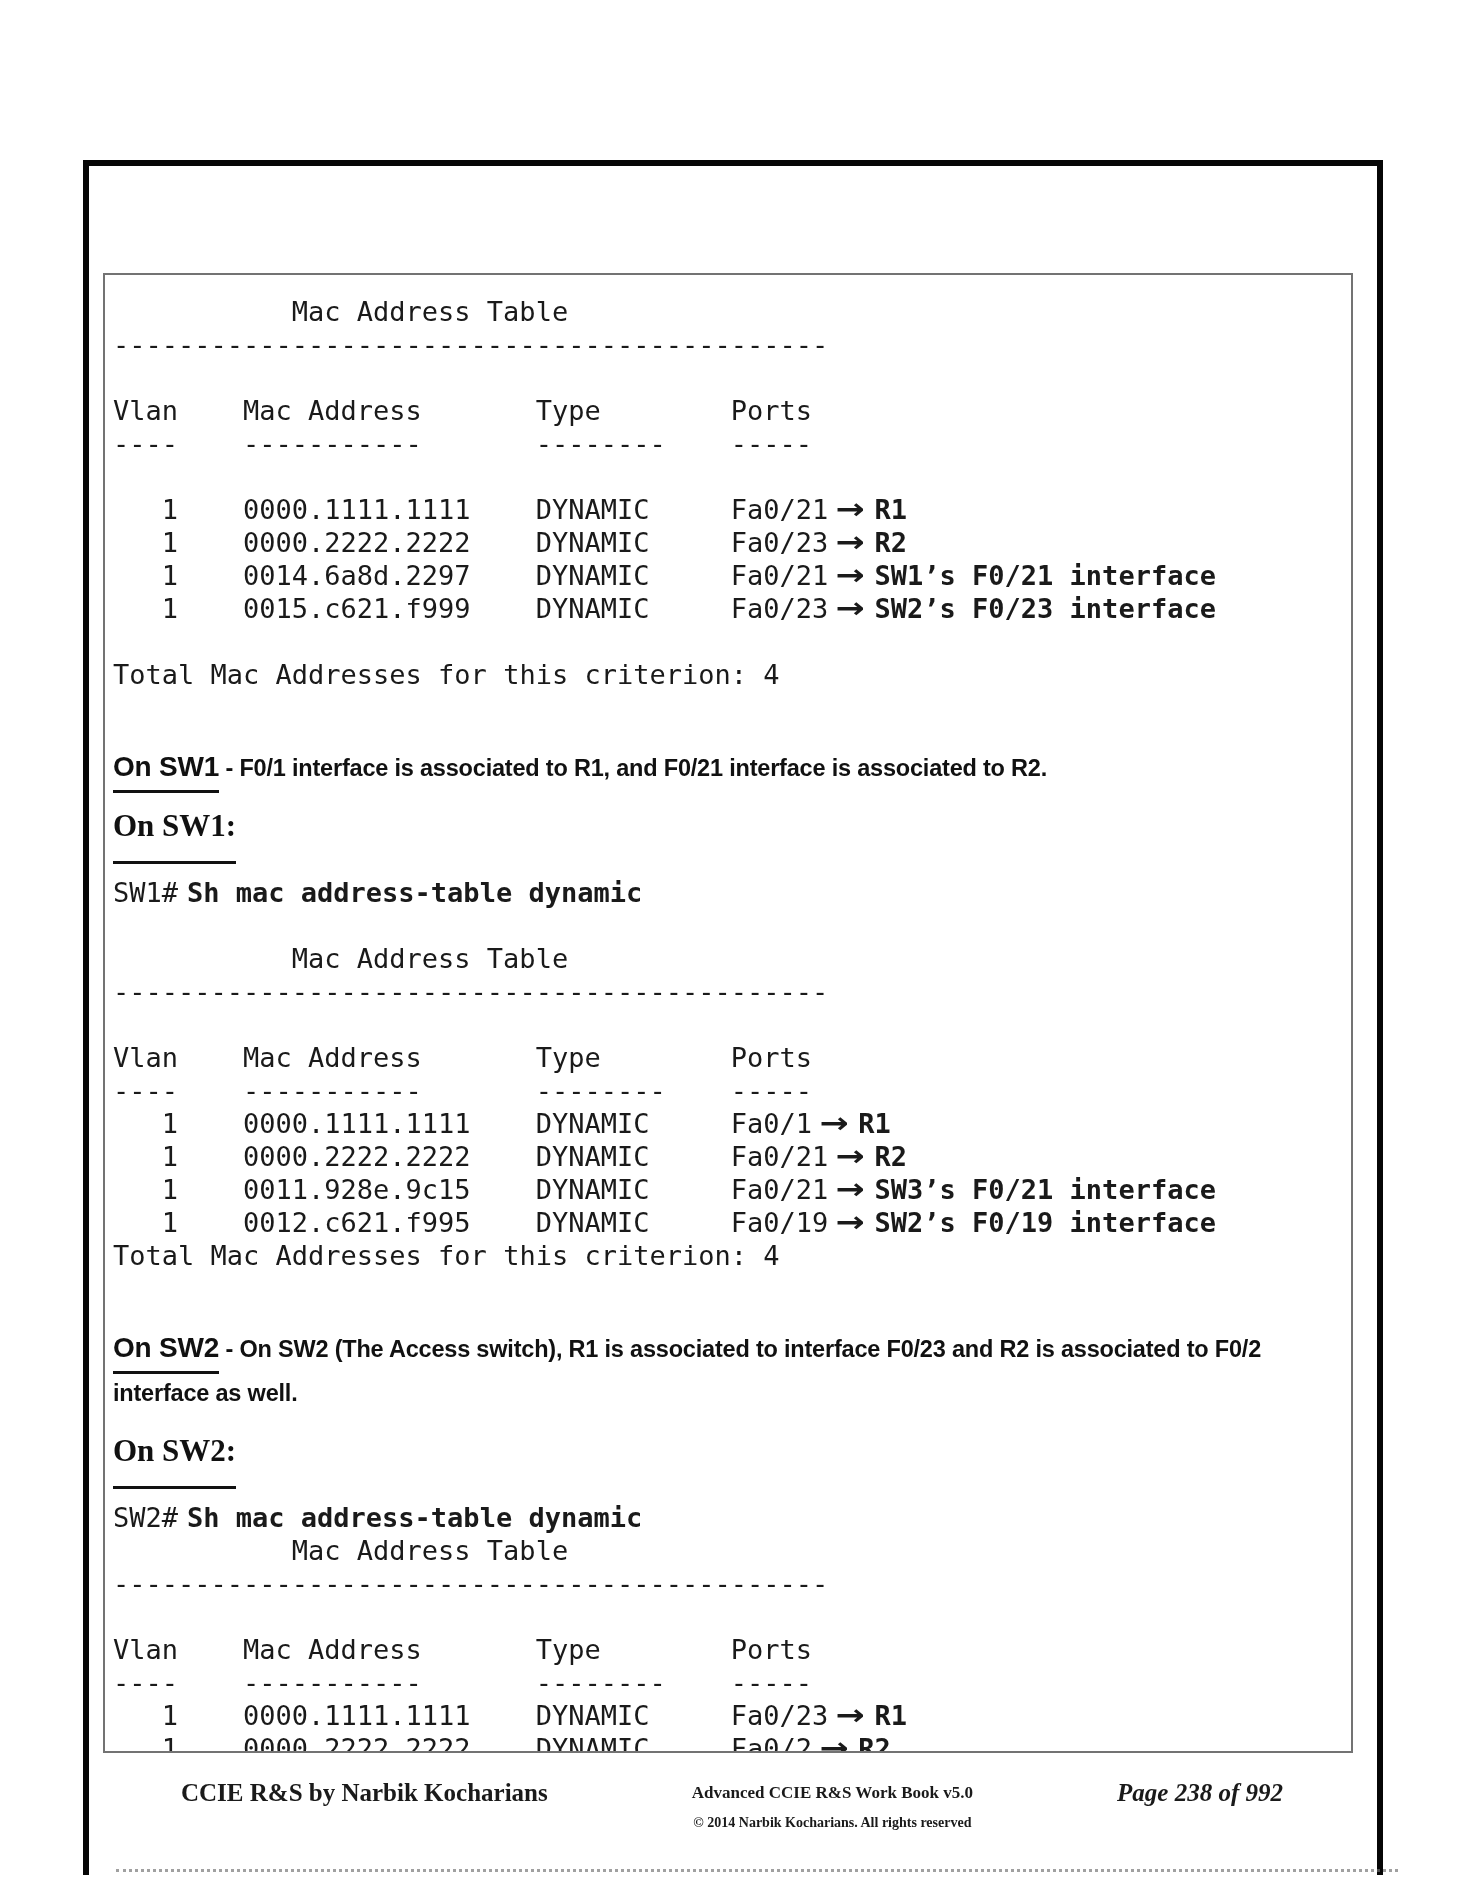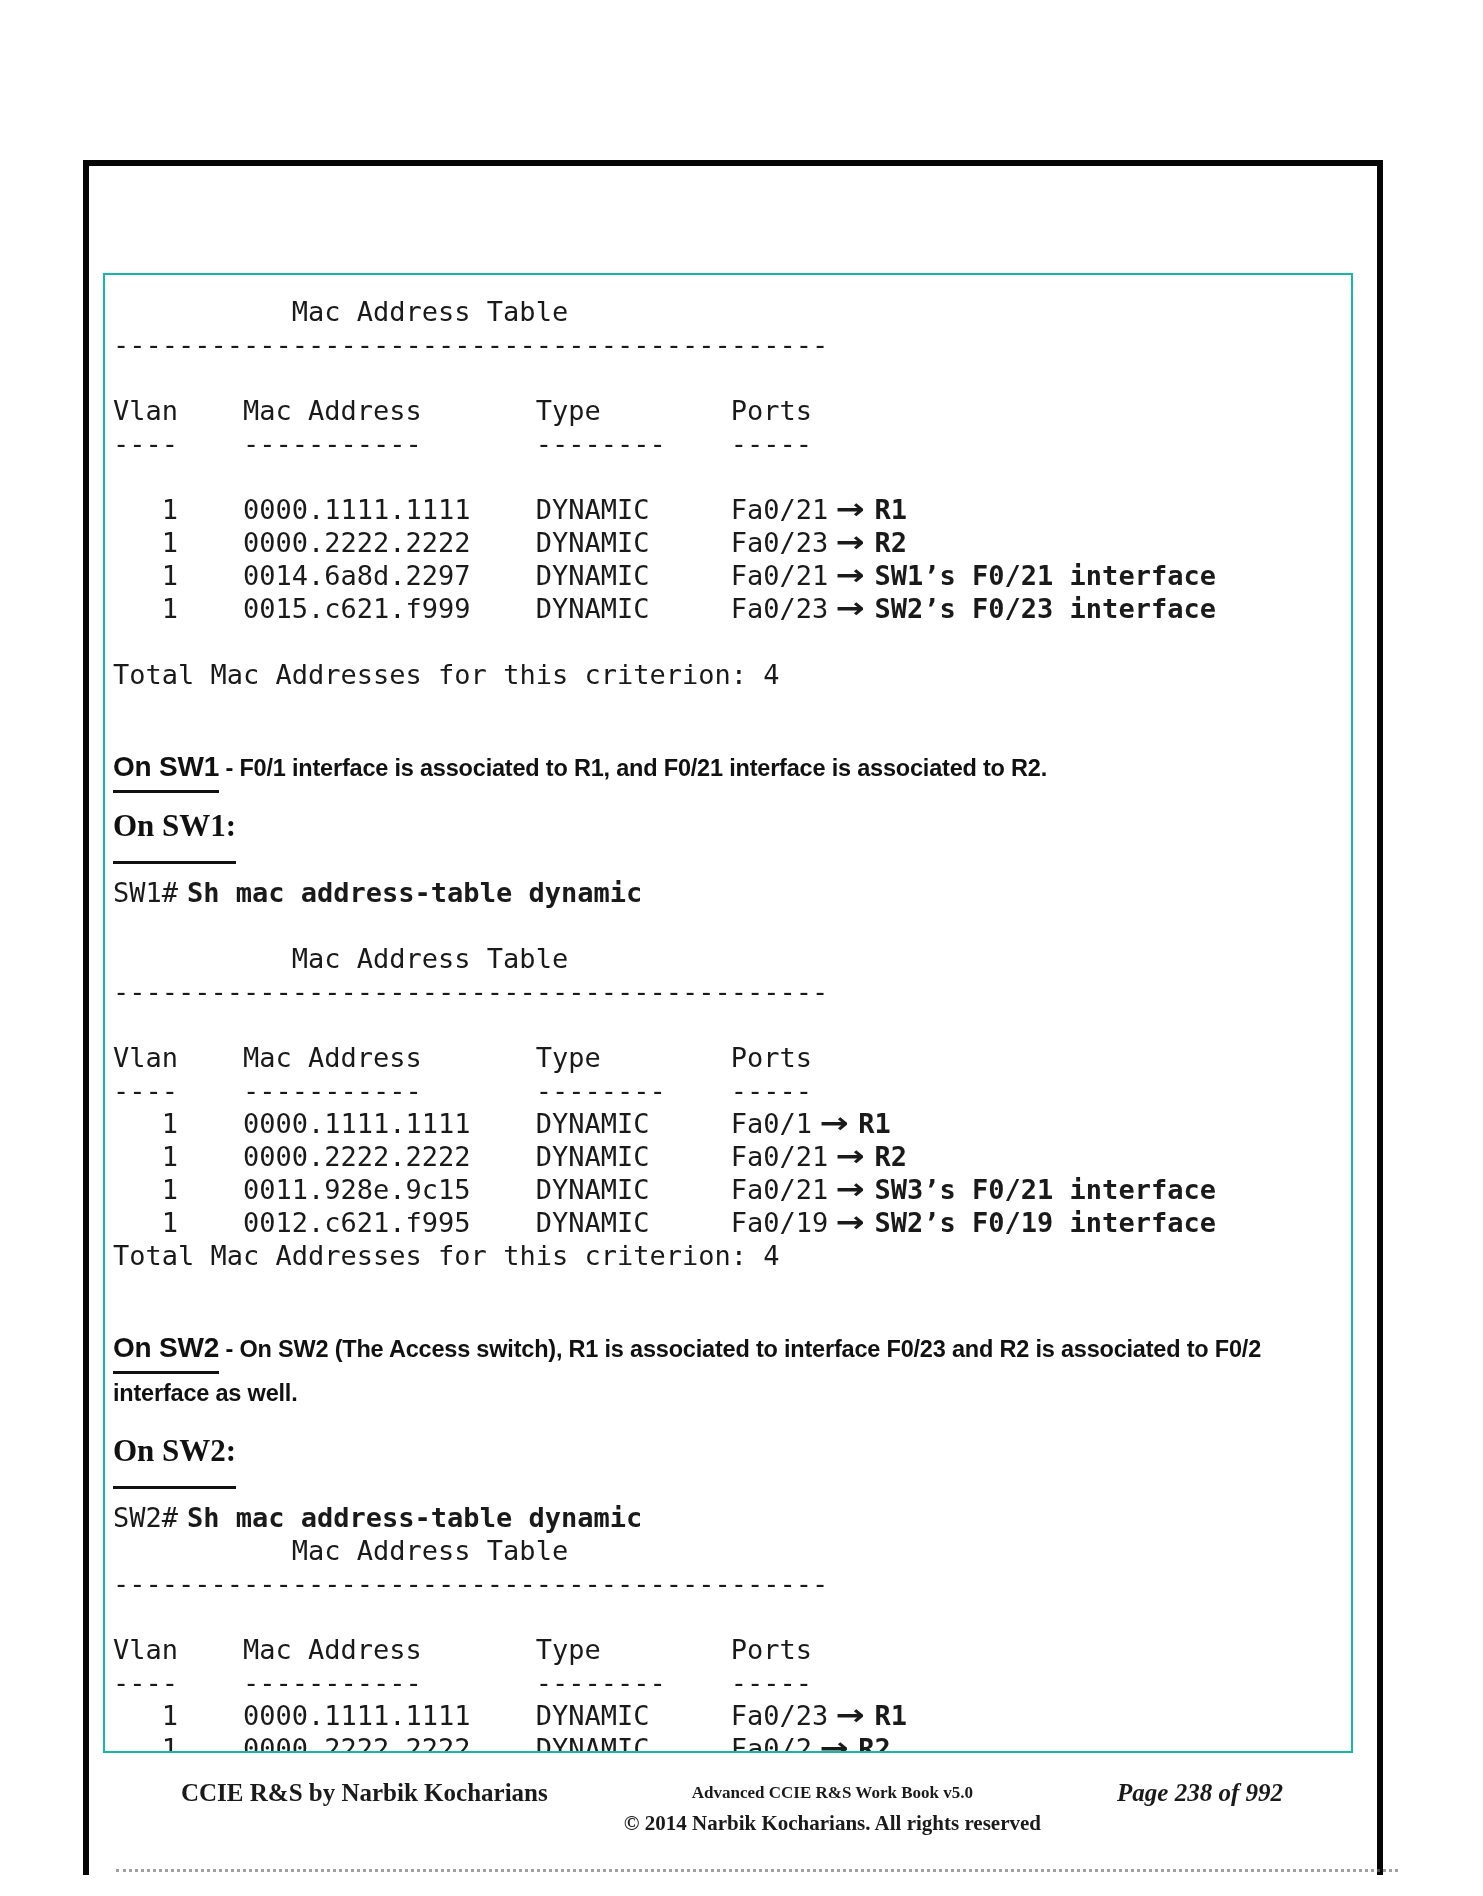--- a/index.html
+++ b/index.html
@@ -19,21 +19,21 @@
     border-bottom:none;
   }
   .scan-noise-line{
     position:absolute;left:116px;top:1869px;width:1282px;height:0;
     border-top:3px dotted #6e6e6e;opacity:.65;
   }
   .inner-box{
     position:absolute;left:103px;top:273px;
     width:1250px;height:1480px;
     box-sizing:border-box;
-    border:2px solid #14b8a6;
+    border:2px solid #737373;
     padding:20px 8px 0 8px;
     overflow:hidden;
   }
   .console{
     font-family:"DejaVu Sans Mono","Liberation Mono",monospace;
     font-size:27px;color:#1a1a1a;
   }
   .cline{height:33px;line-height:33px;white-space:pre;}
   .t-indent{padding-left:11ch;}
   .cv{display:inline-block;width:4ch;text-align:right;}
@@ -72,21 +72,21 @@
   .footer{
     position:absolute;left:103px;top:1778px;width:1250px;
     box-sizing:border-box;
     display:flex;justify-content:space-between;align-items:flex-start;
     padding:0 70px 0 78px;
     font-family:"Liberation Serif",serif;font-weight:bold;color:#1a1a1a;
   }
   .f-left{font-size:25px;line-height:30px;}
   .f-center{text-align:center;}
   .f-c1{font-size:17px;line-height:30px;}
-  .f-c2{font-size:21px;line-height:26px;margin-top:2px;}
+  .f-c2{font-size:14px;line-height:26px;margin-top:2px;}
   .f-right{font-size:25px;line-height:30px;font-style:italic;}
 </style>
 </head>
 <body>
 
 <div class="outer-frame"></div>
 
 <div class="inner-box">
 
   <div class="console">

